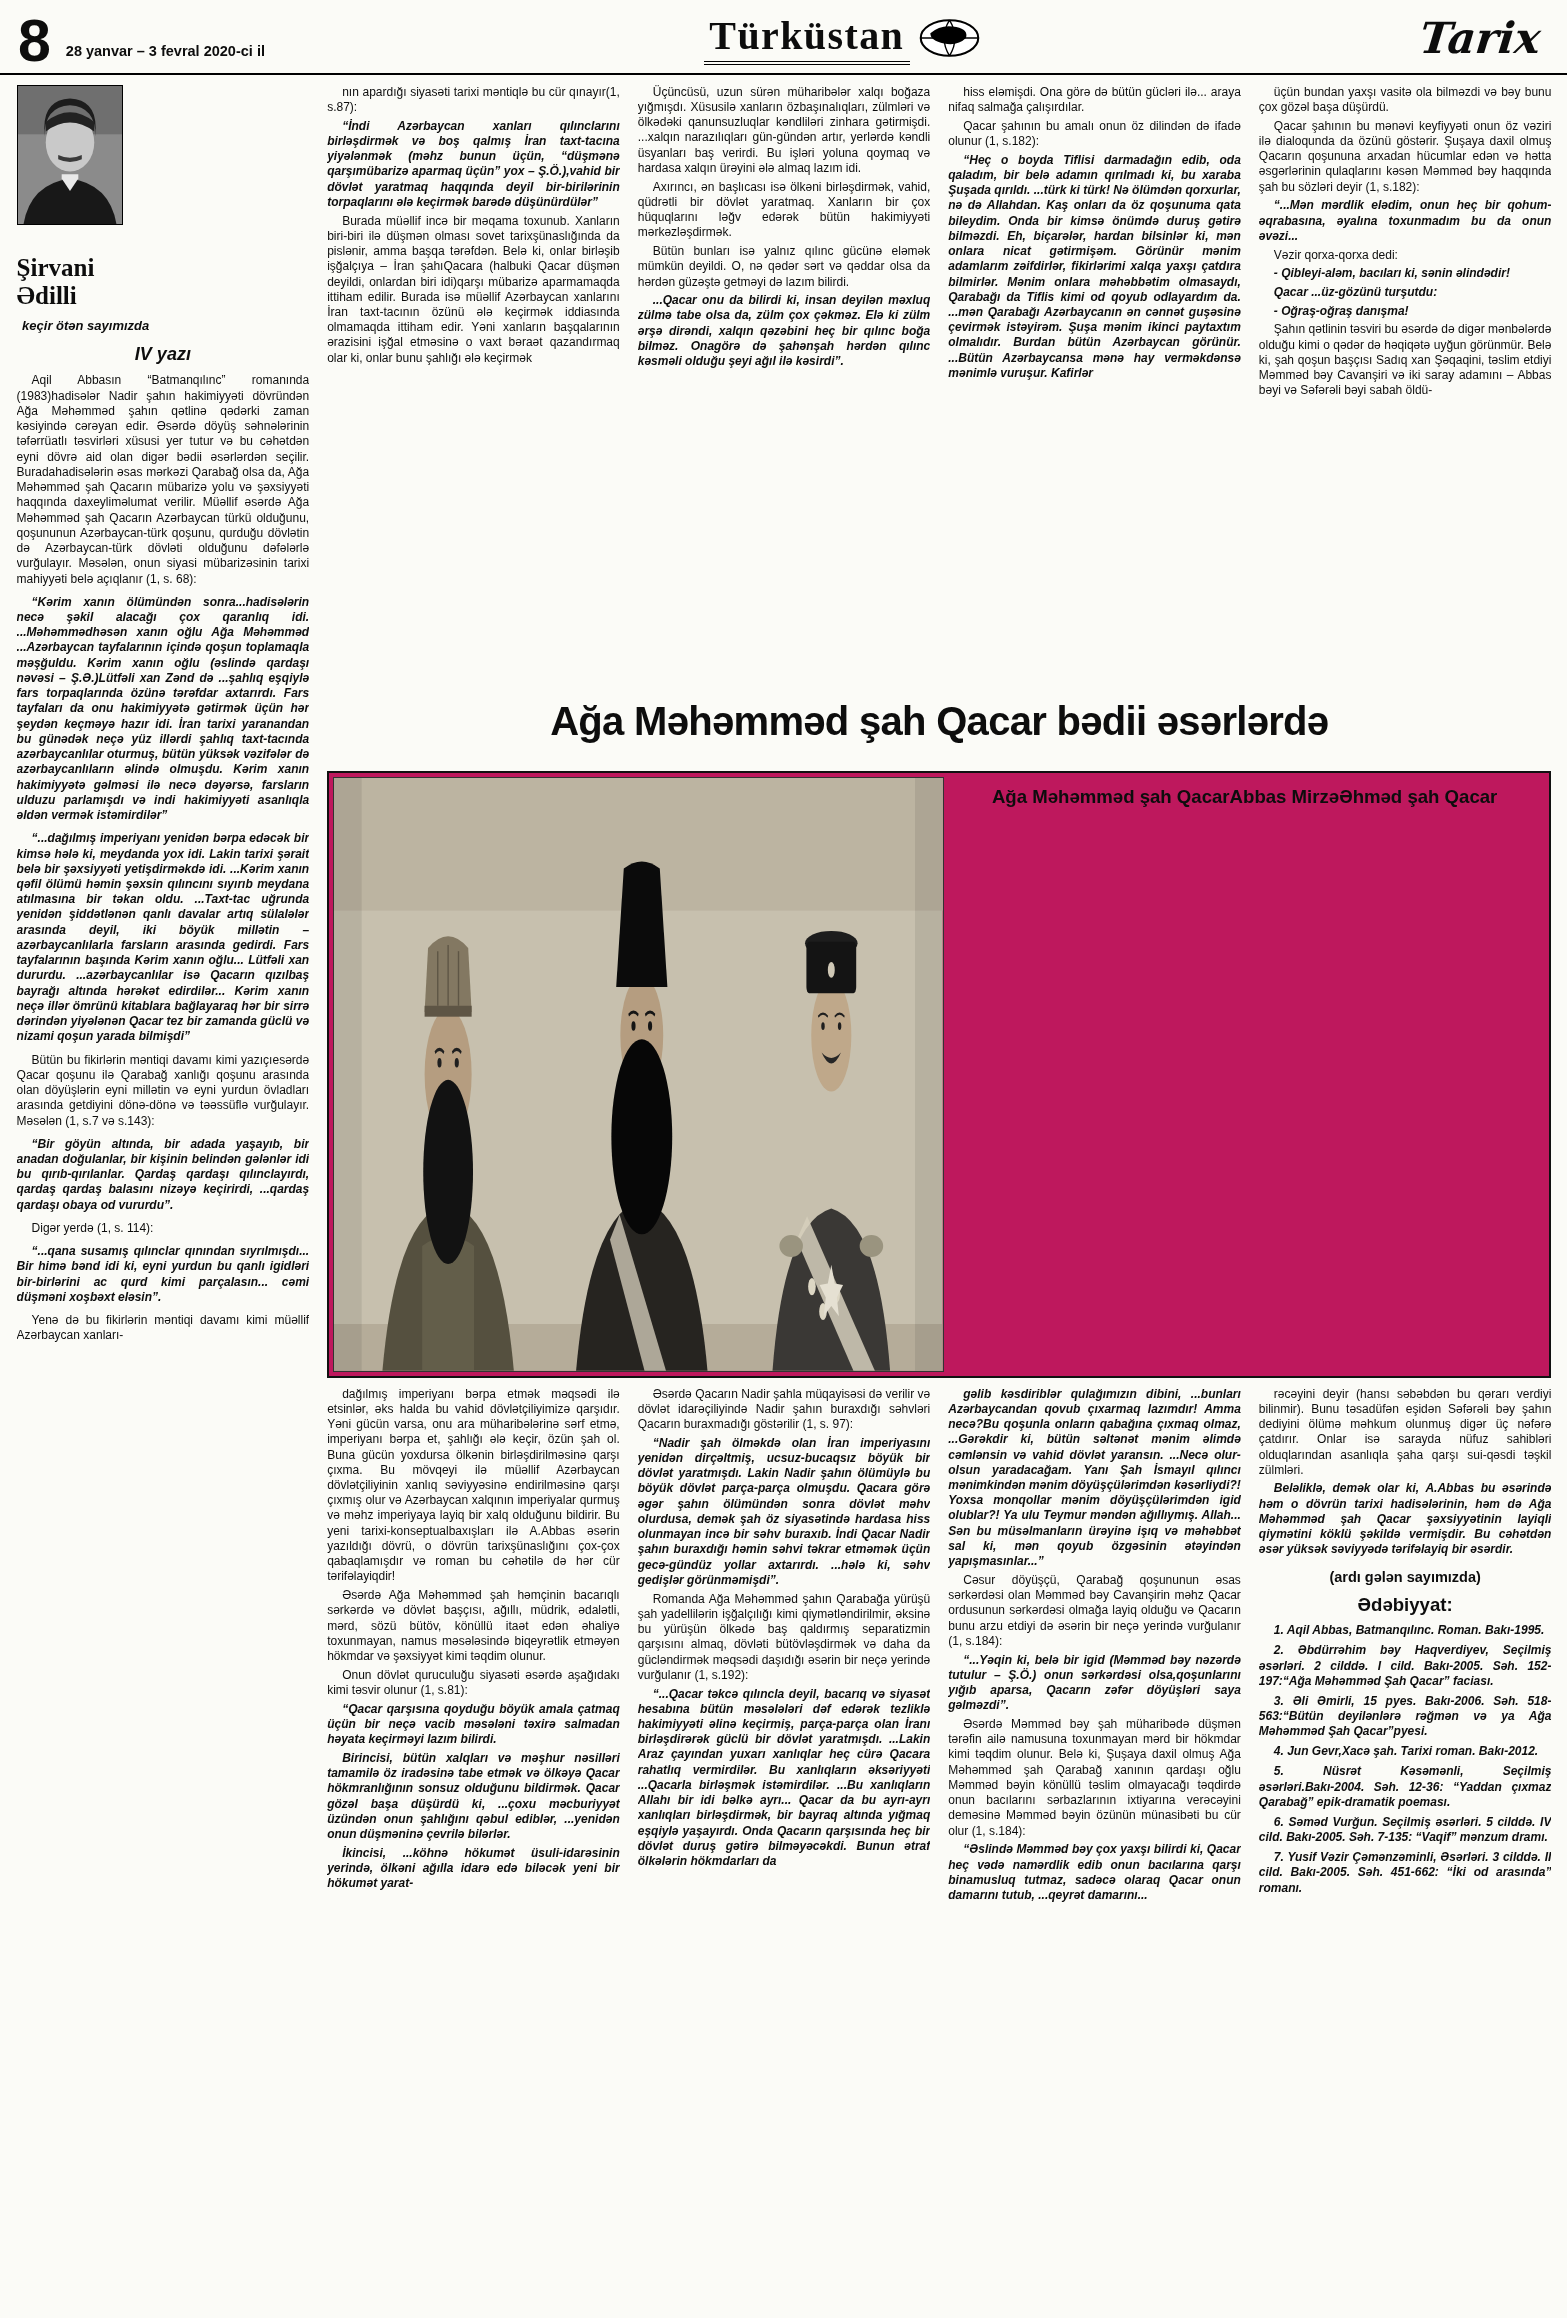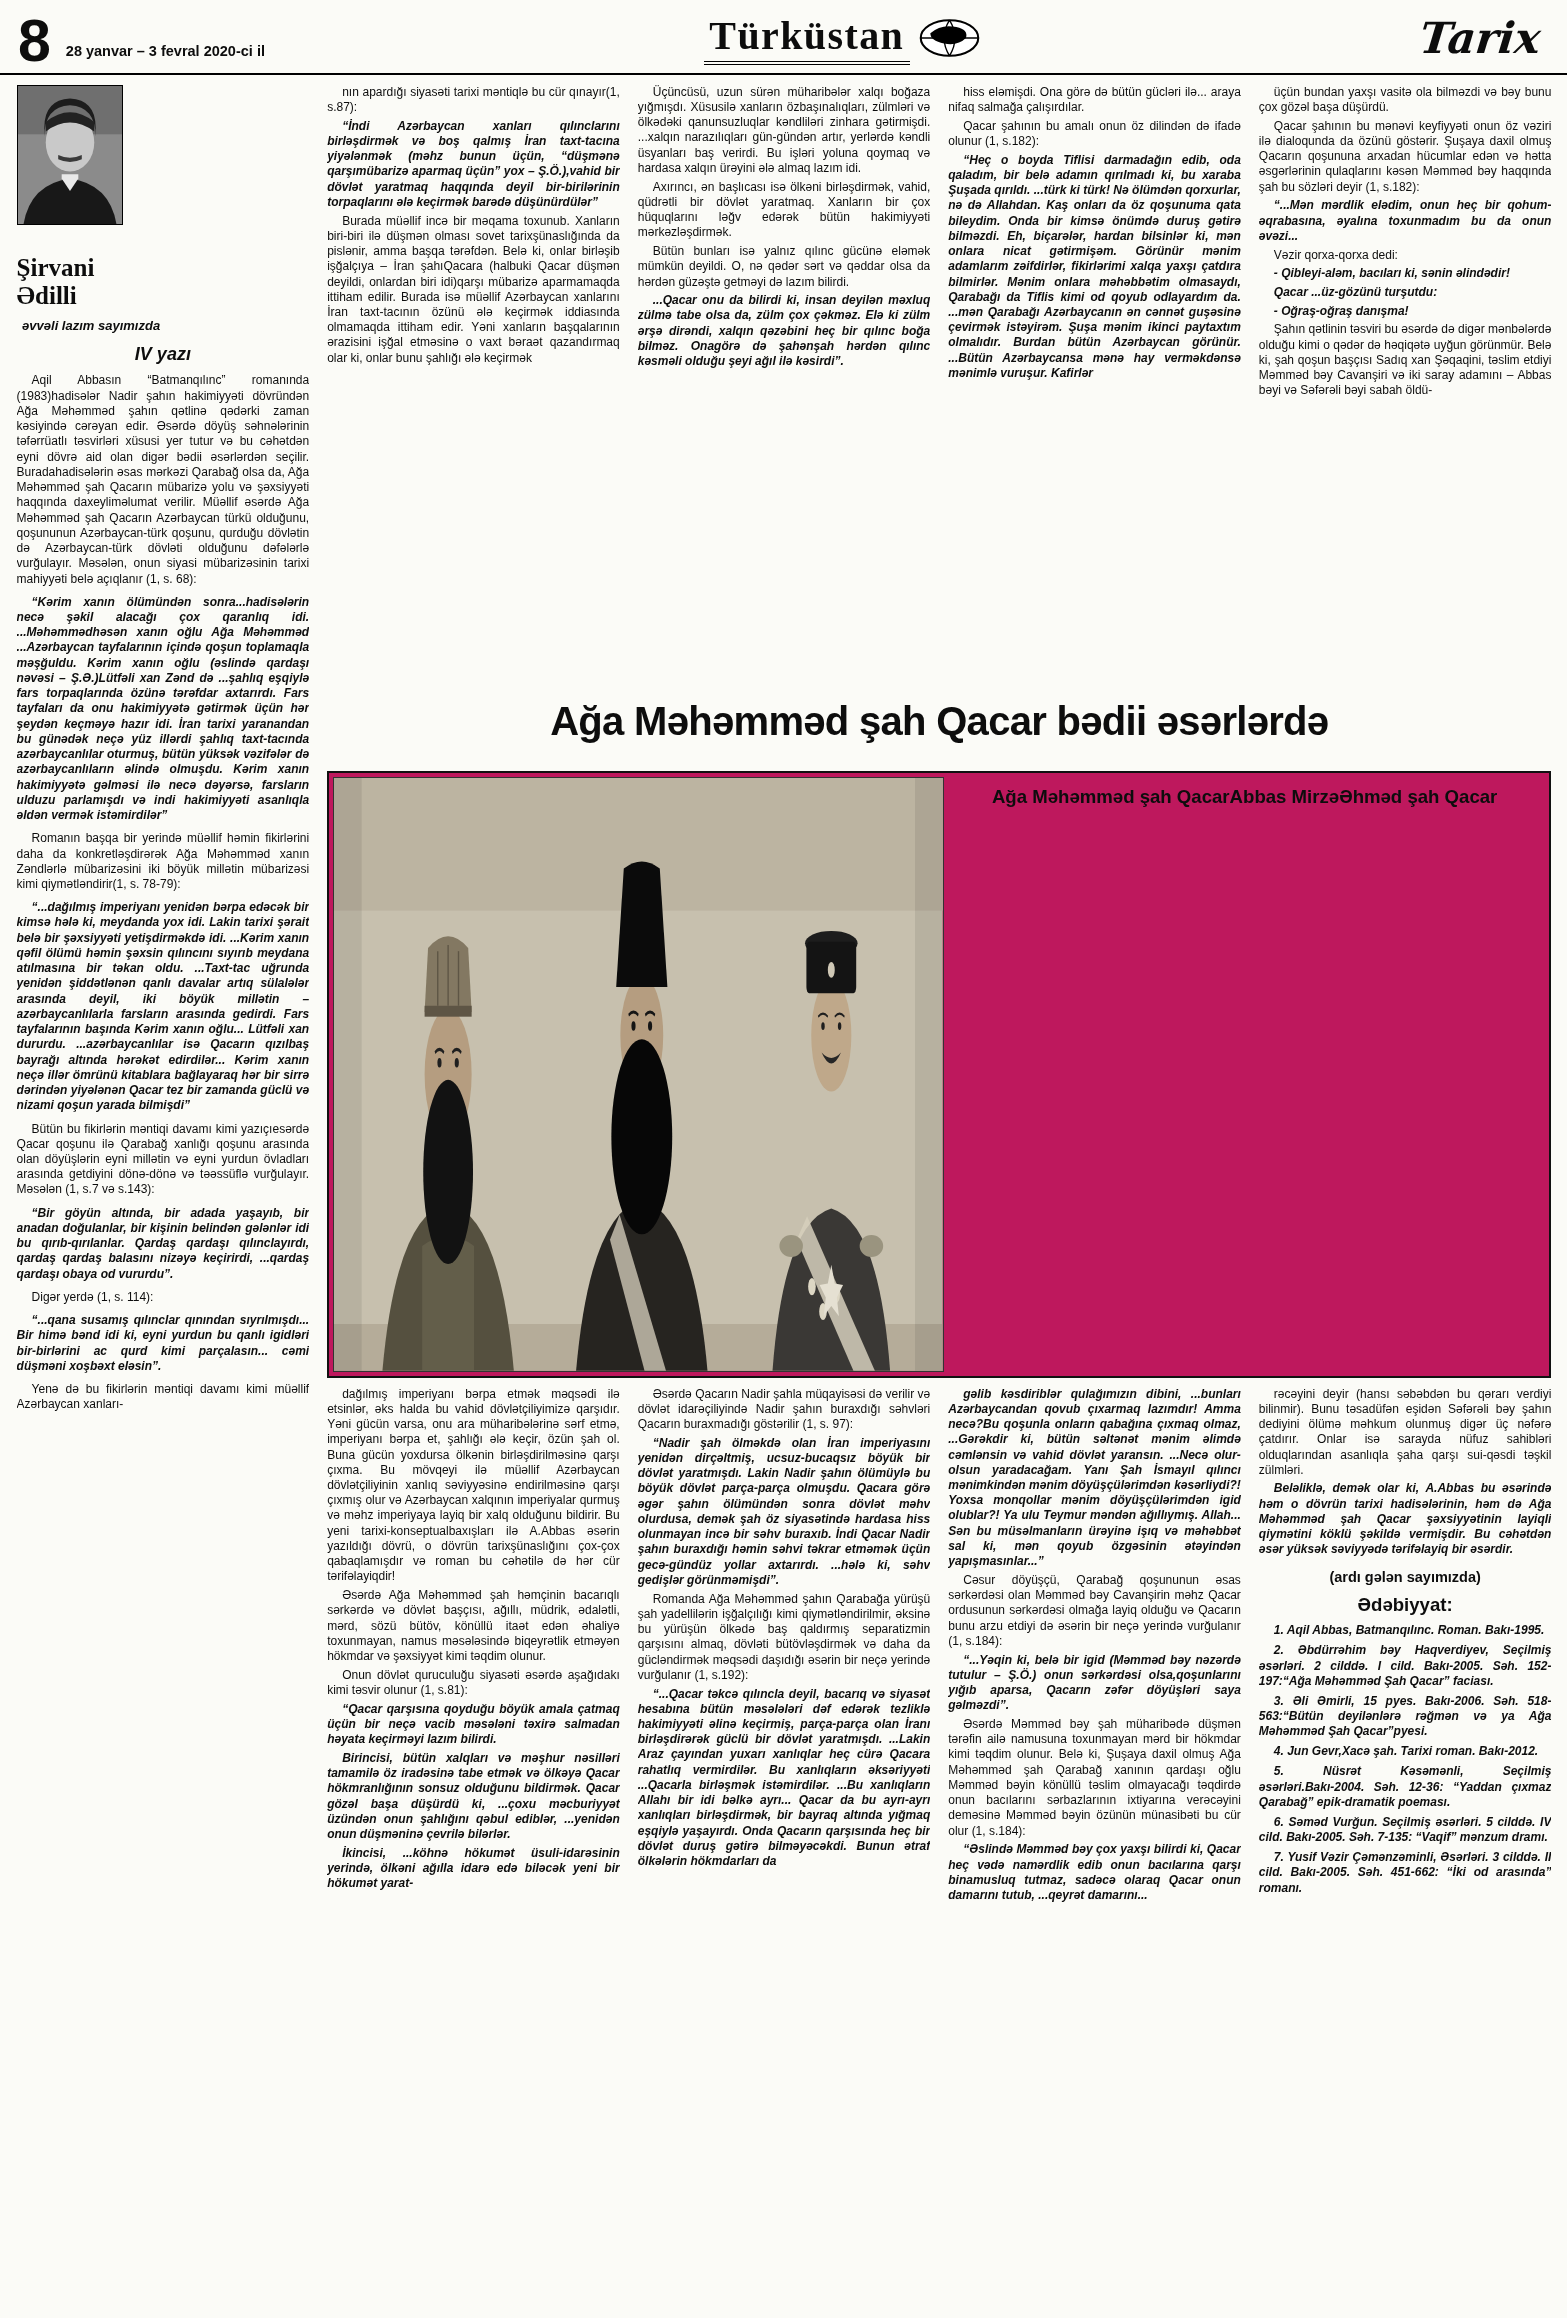--- a/index.html
+++ b/index.html
@@ -107,26 +107,25 @@
             <ellipse cx="75" cy="82" rx="35" ry="42" fill="#c9c9c9"></ellipse>
             <path d="M40 66 Q75 40 110 66 L110 52 Q75 24 40 52 Z" fill="#222"></path>
             <path d="M58 100 Q75 108 92 100 L92 106 Q75 114 58 106 Z" fill="#3a3a3a"></path>
             <path d="M8 200 Q18 142 75 134 Q132 142 142 200 Z" fill="#181818"></path>
             <path d="M63 134 L75 152 L87 134 L87 128 L63 128 Z" fill="#e8e8e8"></path>
           </svg>
         </div>
         <div class="author-name">Şirvani
 Ədilli</div>
       </div>
-      <div class="lead-note">əvvəli lazım sayımızda</div>
+      <div class="lead-note">keçir ötən sayımızda</div>
       <h3 class="part-heading">IV yazı</h3>
       <div class="col-text">
           <p class="para n">Aqil Abbasın “Batmanqılınc” romanında (1983)hadisələr Nadir şahın hakimiyyəti dövründən Ağa Məhəmməd şahın qətlinə qədərki zaman kəsiyində cərəyan edir. Əsərdə döyüş səhnələrinin təfərrüatlı təsvirləri xüsusi yer tutur və bu cəhətdən eyni dövrə aid olan digər bədii əsərlərdən seçilir. Buradahadisələrin əsas mərkəzi Qarabağ olsa da, Ağa Məhəmməd şah Qacarın mübarizə yolu və şəxsiyyəti haqqında daxeyliməlumat verilir. Müəllif əsərdə Ağa Məhəmməd şah Qacarın Azərbaycan türkü olduğunu, qoşununun Azərbaycan-türk qoşunu, qurduğu dövlətin də Azərbaycan-türk dövləti olduğunu dəfələrlə vurğulayır. Məsələn, onun siyasi mübarizəsinin tarixi mahiyyəti belə açıqlanır (1, s. 68):</p>
           <p class="para q">“Kərim xanın ölümündən sonra...hadisələrin necə şəkil alacağı çox qaranlıq idi. ...Məhəmmədhəsən xanın oğlu Ağa Məhəmməd ...Azərbaycan tayfalarının içində qoşun toplamaqla məşğuldu. Kərim xanın oğlu (əslində qardaşı nəvəsi – Ş.Ə.)Lütfəli xan Zənd də ...şahlıq eşqiylə fars torpaqlarında özünə tərəfdar axtarırdı. Fars tayfaları da onu hakimiyyətə gətirmək üçün hər şeydən keçməyə hazır idi. İran tarixi yaranandan bu günədək neçə yüz illərdi şahlıq taxt-tacında azərbaycanlılar oturmuş, bütün yüksək vəzifələr də azərbaycanlıların əlində olmuşdu. Kərim xanın hakimiyyətə gəlməsi ilə necə dəyərsə, farsların ulduzu parlamışdı və indi hakimiyyəti asanlıqla əldən vermək istəmirdilər”</p>
-          <p class="para n">Romanın başqa bir yerində müəllif həmin fikirlərini daha da konkretləşdirərək Ağa Məhəmməd xanın Zəndlərlə mübarizəsini iki böyük millətin mübarizəsi kimi qiymətləndirir(1, s. 78-79):</p>
           <p class="para q">“...dağılmış imperiyanı yenidən bərpa edəcək bir kimsə hələ ki, meydanda yox idi. Lakin tarixi şərait belə bir şəxsiyyəti yetişdirməkdə idi. ...Kərim xanın qəfil ölümü həmin şəxsin qılıncını sıyırıb meydana atılmasına bir təkan oldu. ...Taxt-tac uğrunda yenidən şiddətlənən qanlı davalar artıq sülalələr arasında deyil, iki böyük millətin – azərbaycanlılarla farsların arasında gedirdi. Fars tayfalarının başında Kərim xanın oğlu... Lütfəli xan dururdu. ...azərbaycanlılar isə Qacarın qızılbaş bayrağı altında hərəkət edirdilər... Kərim xanın neçə illər ömrünü kitablara bağlayaraq hər bir sirrə dərindən yiyələnən Qacar tez bir zamanda güclü və nizami qoşun yarada bilmişdi”</p>
           <p class="para n">Bütün bu fikirlərin məntiqi davamı kimi yazıçıesərdə Qacar qoşunu ilə Qarabağ xanlığı qoşunu arasında olan döyüşlərin eyni millətin və eyni yurdun övladları arasında getdiyini dönə-dönə və təəssüflə vurğulayır. Məsələn (1, s.7 və s.143):</p>
           <p class="para q">“Bir göyün altında, bir adada yaşayıb, bir anadan doğulanlar, bir kişinin belindən gələnlər idi bu qırıb-qırılanlar. Qardaş qardaşı qılınclayırdı, qardaş qardaş balasını nizəyə keçirirdi, ...qardaş qardaşı obaya od vururdu”.</p>
           <p class="para n">Digər yerdə (1, s. 114):</p>
           <p class="para q">“...qana susamış qılınclar qınından sıyrılmışdı... Bir himə bənd idi ki, eyni yurdun bu qanlı igidləri bir-birlərini ac qurd kimi parçalasın... cəmi düşməni xoşbəxt eləsin”.</p>
           <p class="para n">Yenə də bu fikirlərin məntiqi davamı kimi müəllif Azərbaycan xanları-</p>
         </div>
     </section>
 
     <section class="cell top2 col-text">

